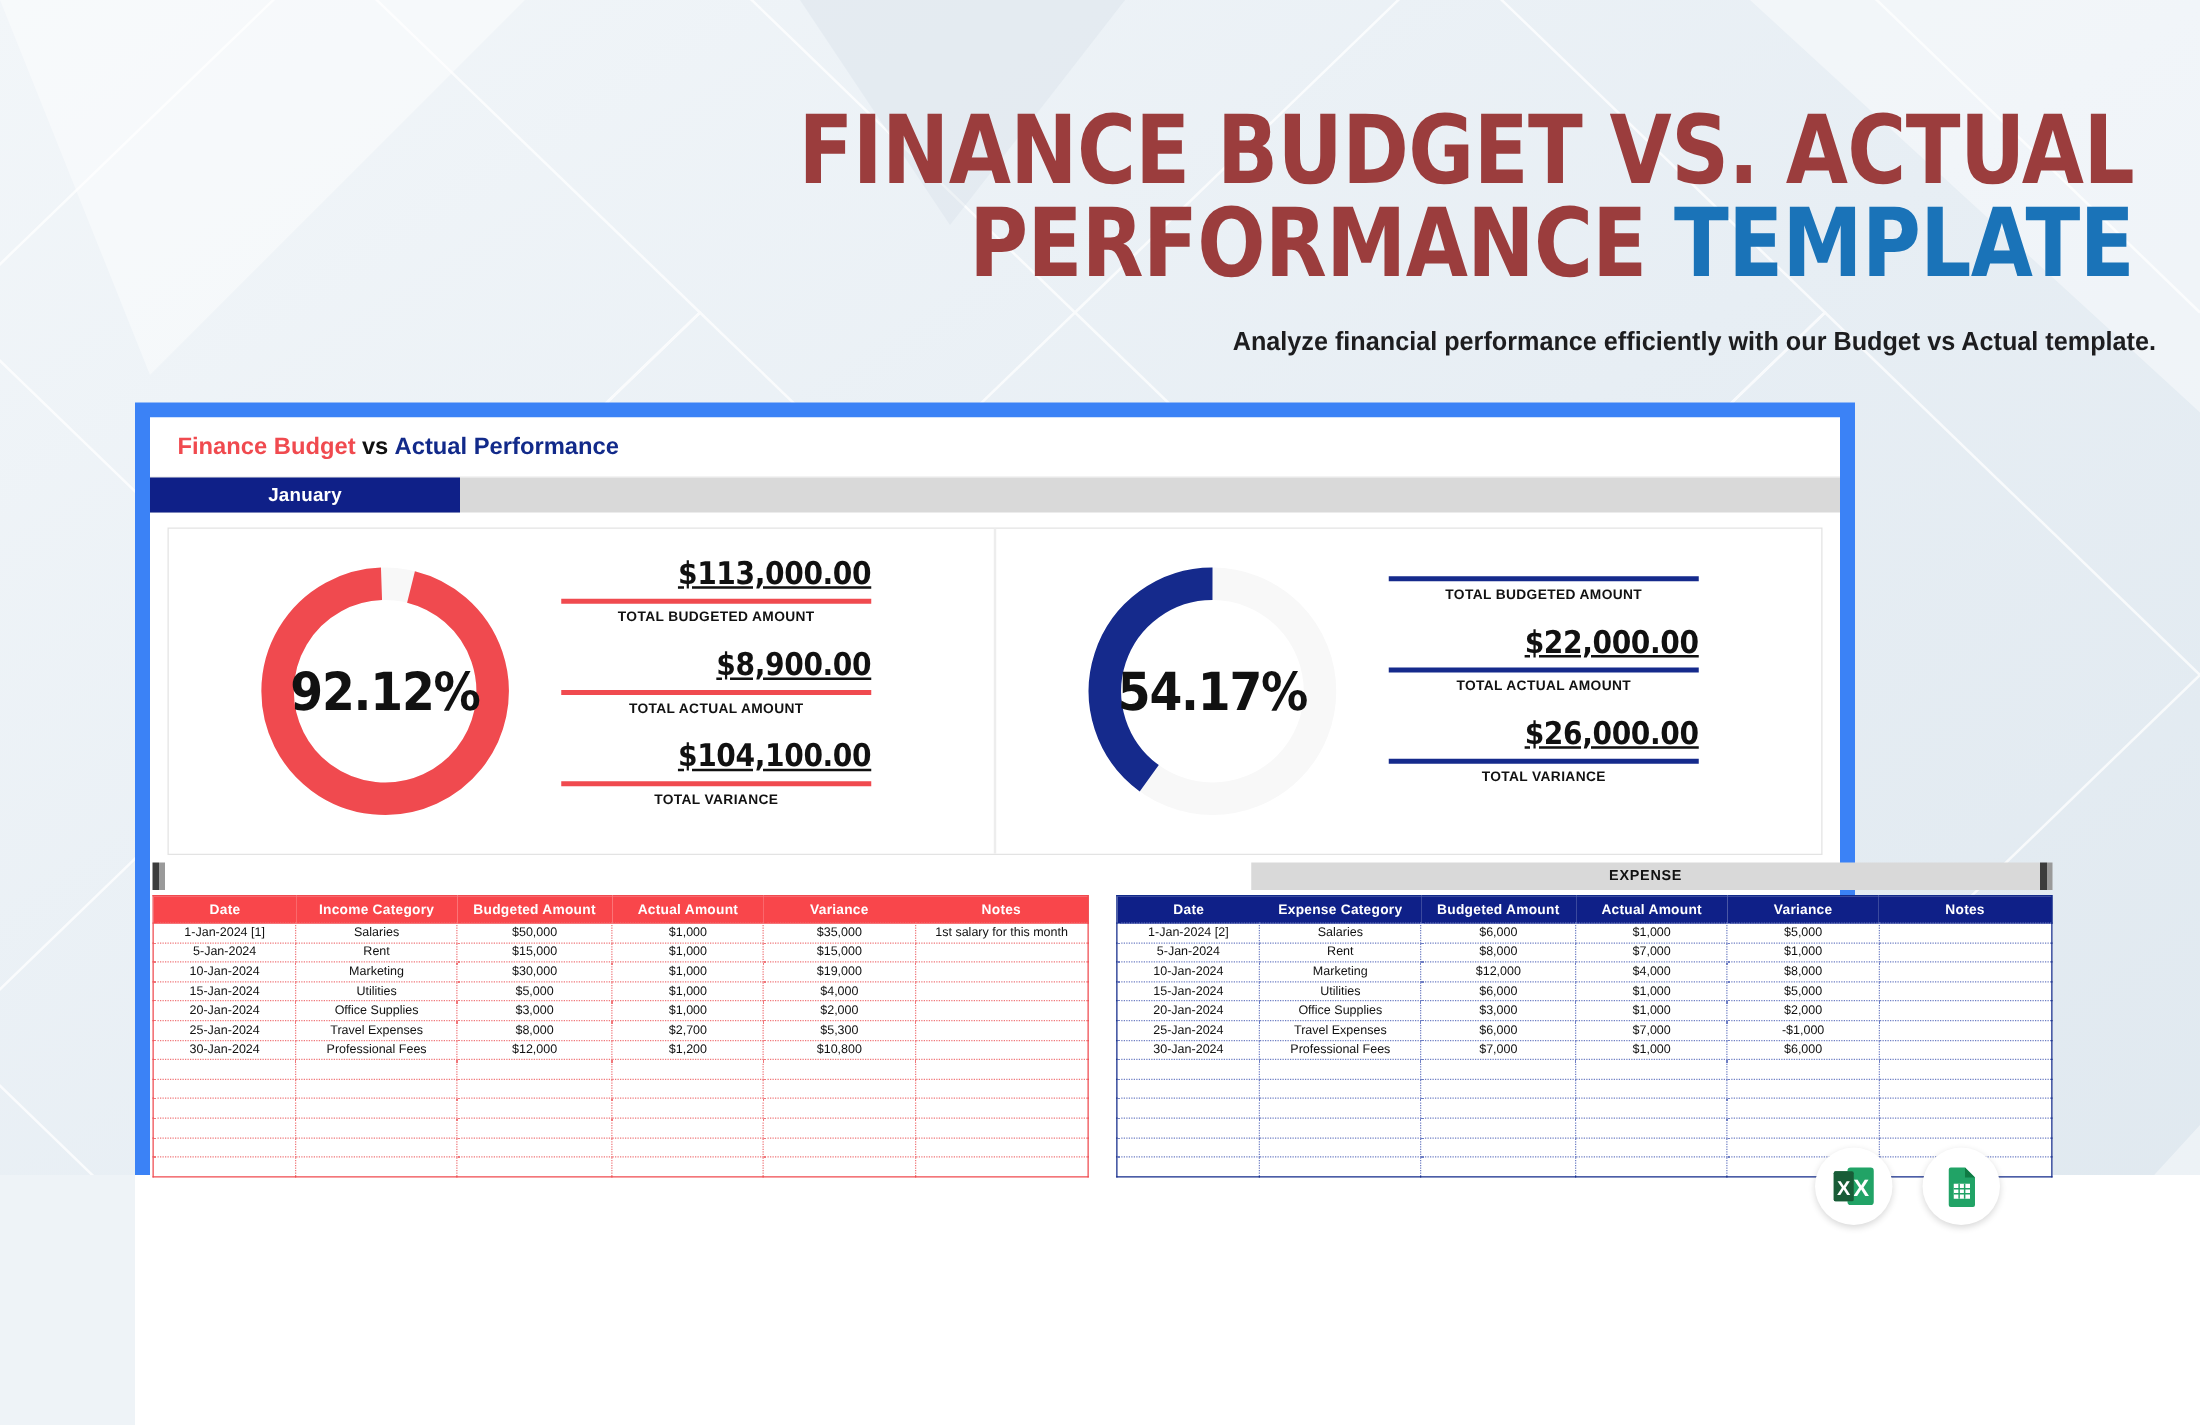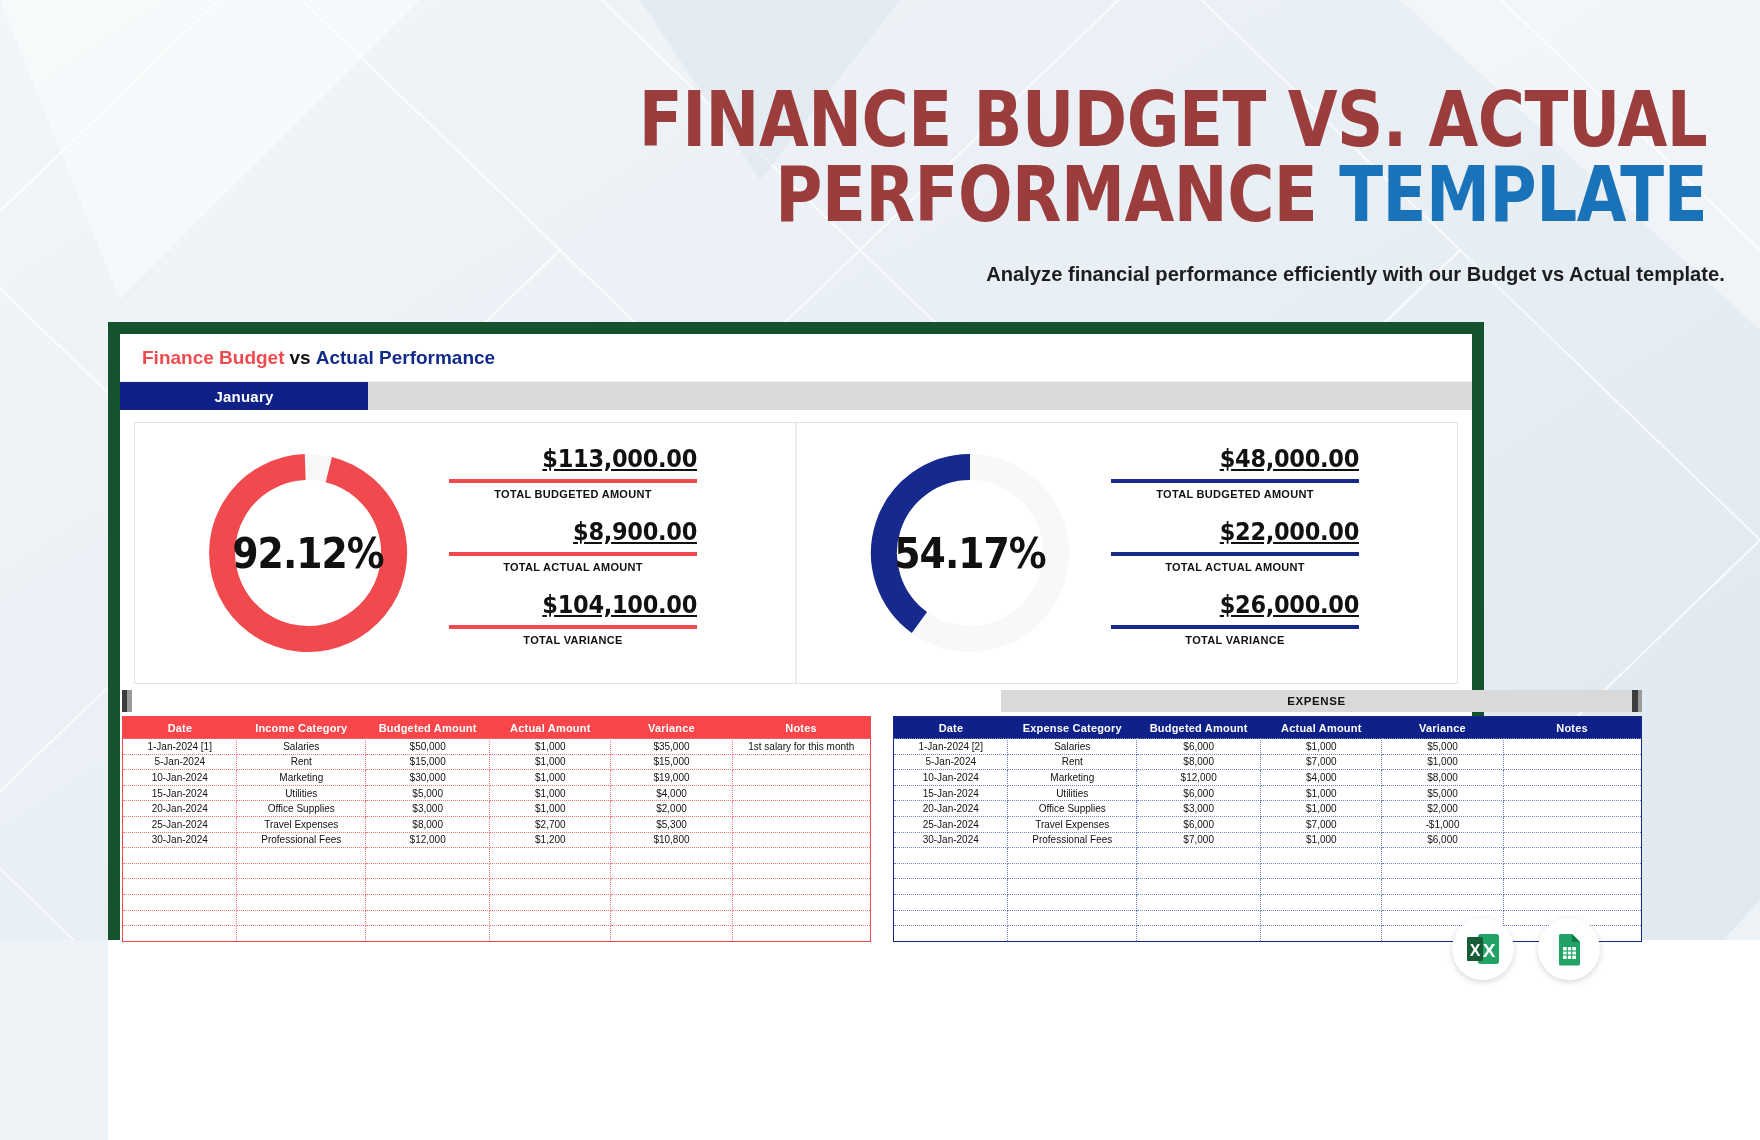--- a/index.html
+++ b/index.html
@@ -33,21 +33,21 @@
     color: #1d1d1f;
     transform: scaleX(0.96);
   }
 
   
   .sheet-outer {
     position: absolute;
     z-index: 2;
     left: 108px; top: 322px;
     width: 1376px; height: 618px;
-    background: #14532d;
+    background: #3b82f6;
     padding: 12px 12px 0 12px;
   }
   .sheet-inner { background: #ffffff; width: 100%; height: 100%; position: relative; }
 
   .sheet-titlebar {
     height: 48px;
     display: flex; align-items: center;
     padding-left: 22px;
     font-size: 19px; font-weight: 700;
     background: #fff;
@@ -286,21 +286,20 @@
       <div class="kpi-half right">
         <div class="donut-wrap">
           <svg width="216" height="216" viewBox="0 0 216 216">
             <circle cx="108" cy="108" r="86" fill="none" stroke="#f8f8f8" stroke-width="26"></circle>
             <path d="M 108 22 A 86 86 0 0 0 57.4 177.6" fill="none" stroke="#152a8c" stroke-width="26" stroke-linecap="butt"></path>
           </svg>
           <div class="donut-label">54.17%</div>
         </div>
         <div class="stats">
           <div class="stat-row">
-            <div class="stat-val">$48,000.00</div>
             <div class="stat-rule rule-navy"></div>
             <div class="stat-cap">TOTAL BUDGETED AMOUNT</div>
           </div>
           <div class="stat-row">
             <div class="stat-val">$22,000.00</div>
             <div class="stat-rule rule-navy"></div>
             <div class="stat-cap">TOTAL ACTUAL AMOUNT</div>
           </div>
           <div class="stat-row">
             <div class="stat-val">$26,000.00</div>

